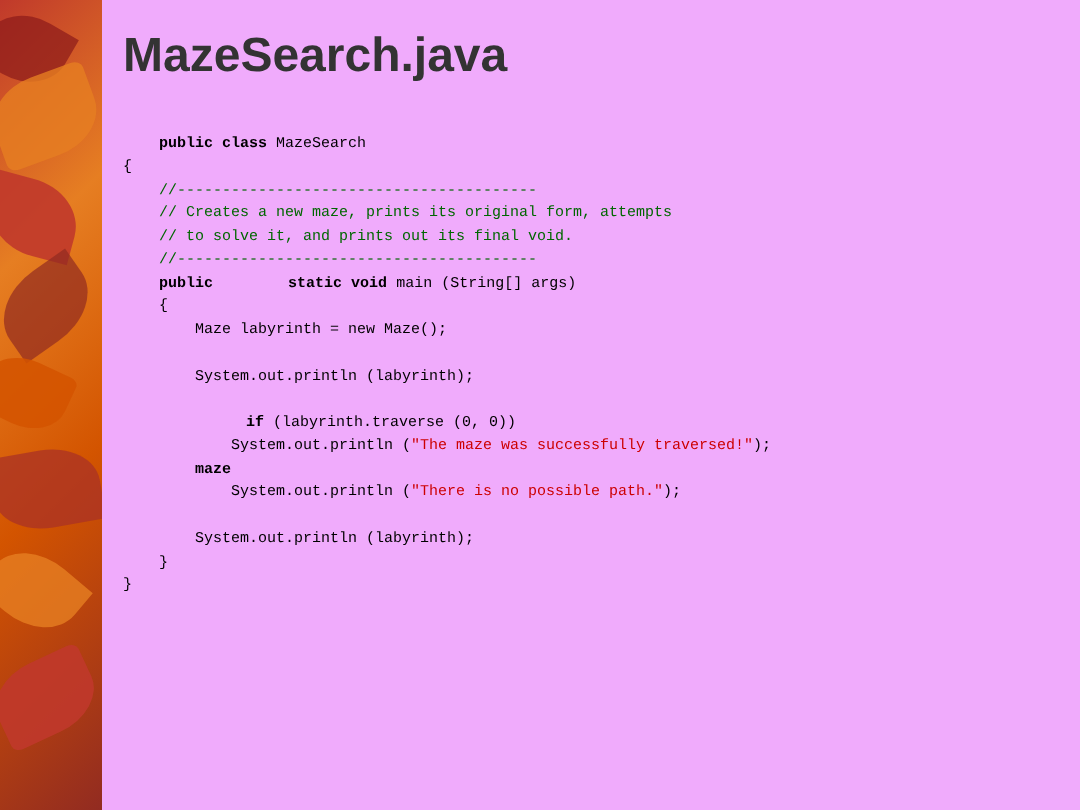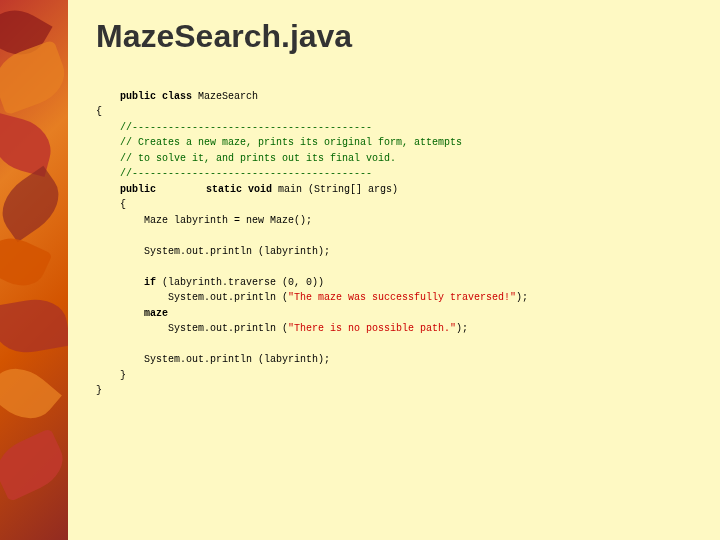--- a/index.html
+++ b/index.html
@@ -30,23 +30,23 @@
       border-radius: 50% 0 50% 0;
       opacity: 0.7;
     }
 
     .main-content {
       position: absolute;
       left: 68px;
       top: 0;
       right: 0;
       bottom: 0;
-      background: #fef9c3;
+      background: #f0abfc;
       z-index: 1;
-      padding: 18px 24px 14px 28px;
+      padding: 18px 24px 14px 14px;
     }
 
     .slide-title {
       font-size: 32px;
       font-weight: bold;
       color: #333;
       margin-bottom: 18px;
       font-family: Arial, Helvetica, sans-serif;
     }
 
@@ -114,21 +114,21 @@
 <span class="code-comment">    //----------------------------------------</span>
 <span class="code-comment">    // Creates a new maze, prints its original form, attempts</span>
 <span class="code-comment">    // to solve it, and prints out its final void.</span>
 <span class="code-comment">    //----------------------------------------</span>
     <span style="font-weight:bold;">public</span> <span style="font-weight:bold;margin-left:44px;">static</span> <span style="font-weight:bold;">void</span> main (String[] args)
     {
         Maze labyrinth = <span style="font-weight:normal;">new</span> Maze();
 
         System.out.println (labyrinth);
 
-        <span style="font-weight:bold;">if</span> (labyrinth.traverse (0, 0))
+        <span style="font-weight:bold;margin-left:34px;">if</span> (labyrinth.traverse (0, 0))
             System.out.println (<span class="code-string">"The maze was successfully traversed!"</span>);
         <span style="font-weight:bold;">maze</span>
             System.out.println (<span class="code-string">"There is no possible path."</span>);
 
         System.out.println (labyrinth);
     }
 }</div>
 
 </div>
 

